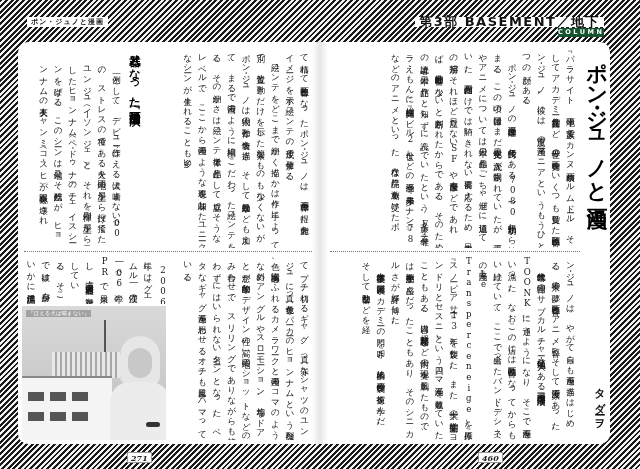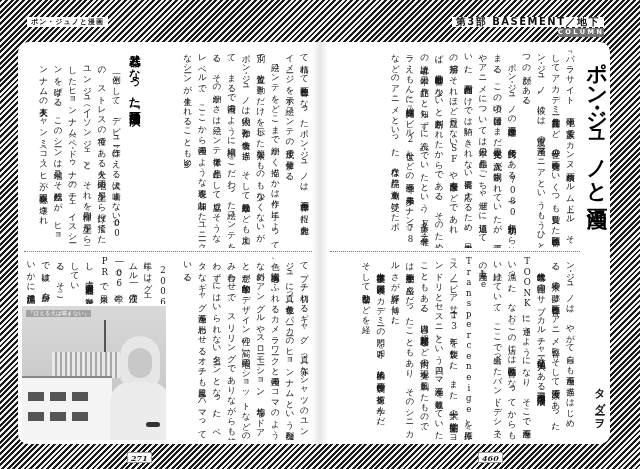--- a/index.html
+++ b/index.html
@@ -20,26 +20,26 @@
     background: linear-gradient(90deg, rgba(0,0,0,0) 0%, rgba(0,0,0,0.10) 50%, rgba(0,0,0,0) 100%);
   }
 
   .section-label-left {
     position: absolute; left: 27px; top: 17px; height: 10px; padding: 0 4px;
     background: #fff; font-size: 7px; line-height: 10px; font-weight: bold;
     font-family: "DejaVu Sans", "Liberation Sans", sans-serif; letter-spacing: 1px;
   }
   .section-label-right {
     position: absolute; right: 36px; top: 17px; height: 10px; padding: 0 4px;
-    background: #fff; font-size: 10px; line-height: 10px; font-weight: bold;
+    background: #fff; font-size: 13px; line-height: 10px; font-weight: bold;
     font-family: "DejaVu Sans", "Liberation Sans", sans-serif; letter-spacing: 1.5px;
   }
   .column-tag {
     position: absolute; right: 36px; top: 28px; height: 9px; width: 46px;
-    background: #737373; color: #fff; font-size: 6.5px; line-height: 9px; text-align: right;
+    background: #14532d; color: #fff; font-size: 6.5px; line-height: 9px; text-align: right;
     font-family: "DejaVu Sans", "Liberation Sans", sans-serif; letter-spacing: 2.5px; font-weight: bold;
   }
 
   .vtext {
     position: absolute; writing-mode: vertical-rl; text-orientation: upright;
     font-size: 8.6px; line-height: 14.6px; letter-spacing: 0.55px; color: #151515;
     overflow: hidden;
   }
   .vtext p { text-indent: 1em; }
   .vtext p.noindent { text-indent: 0; }

